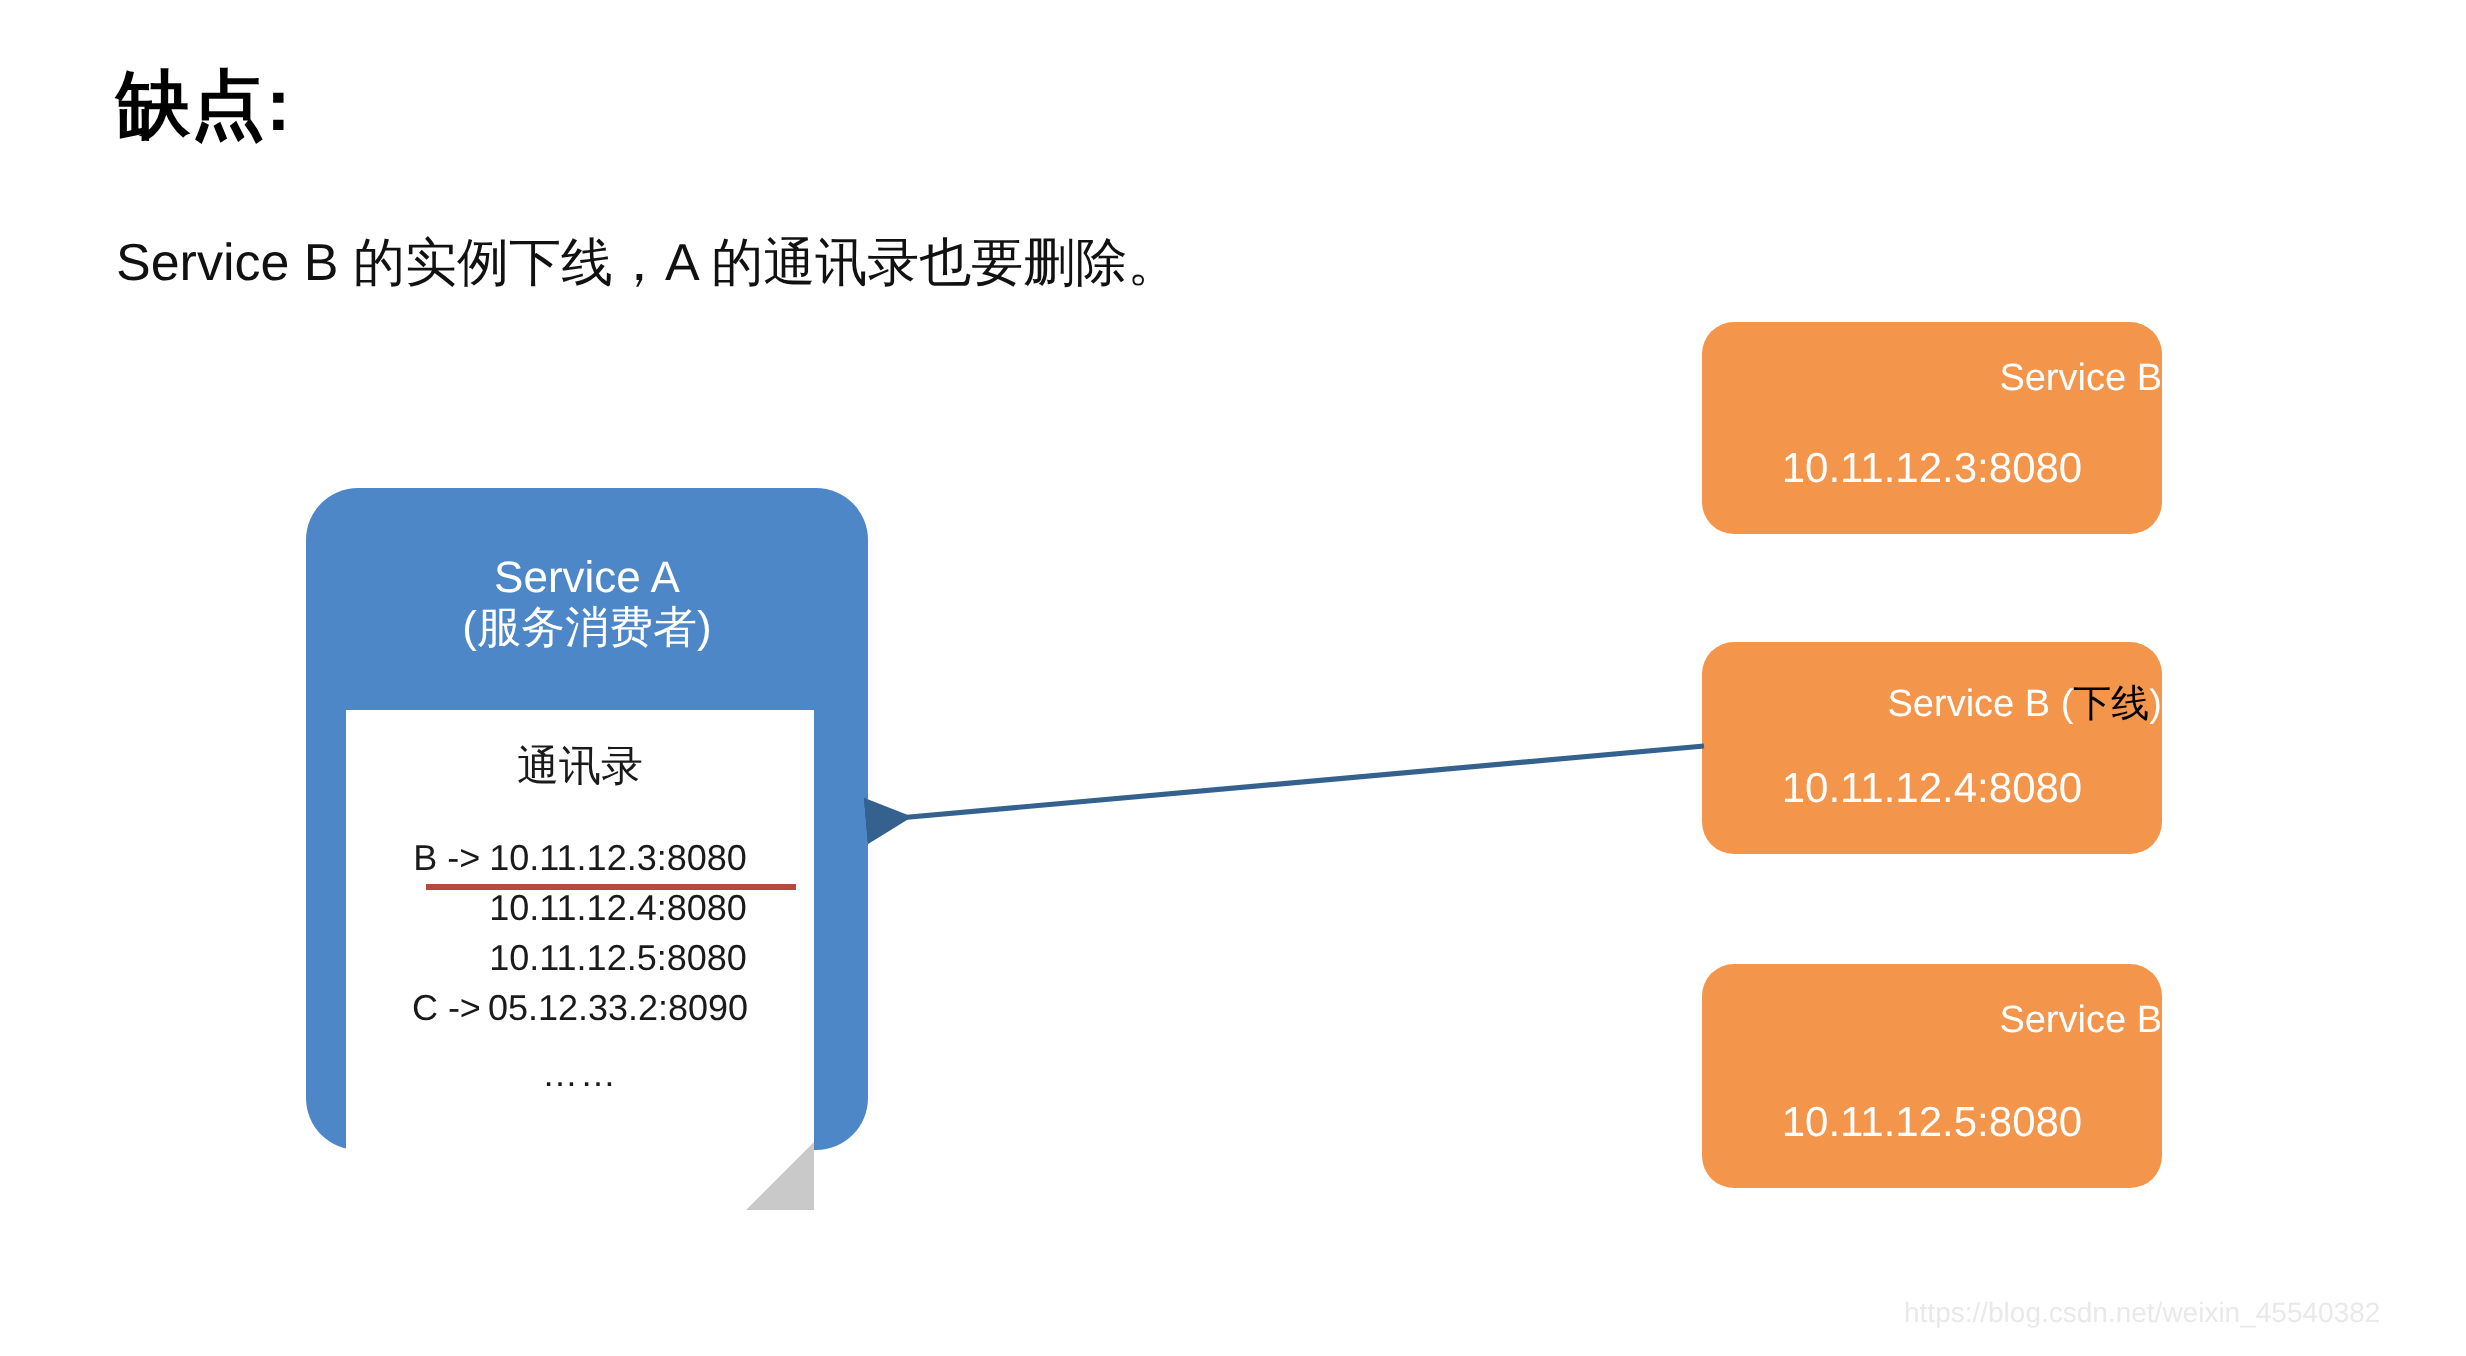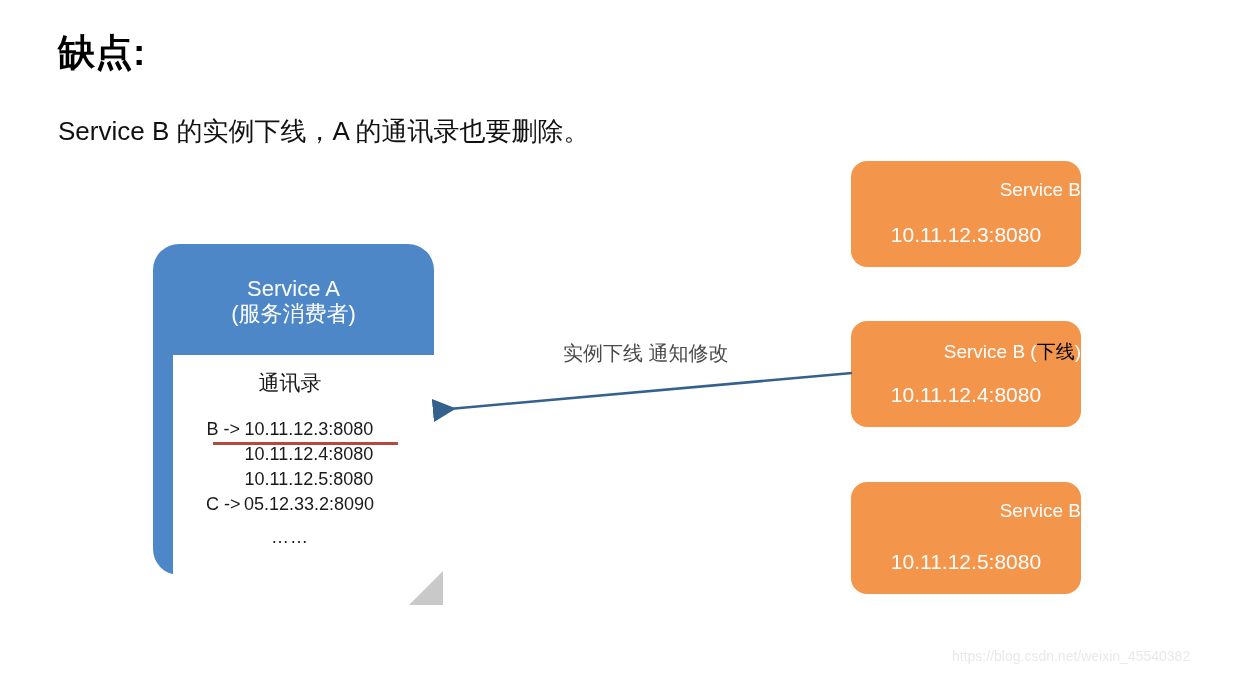--- a/index.html
+++ b/index.html
@@ -63,21 +63,20 @@
   }
 
   
   #note {
     position: absolute;
     left: 20px;
     top: 111px;
     width: 234px;
     height: 250px;
     background: #ffffff;
-    padding-left: 36px;
   }
   #note-fold {
     position: absolute;
     right: 0px;
     bottom: 0px;
     width: 0;
     height: 0;
     border-left: 34px solid transparent;
     border-bottom: 34px solid #c9c9c9;
   }
@@ -252,17 +251,16 @@
   </div>
 
   <svg id="arrow-svg" viewBox="0 0 445 75">
     <defs>
       <marker id="arrowhead" markerWidth="9" markerHeight="9" refX="7" refY="4.5" orient="auto">
         <path d="M 9 0 L 0 4.5 L 9 9 z" fill="#35618f"></path>
       </marker>
     </defs>
     <line x1="432" y1="18" x2="18" y2="55" stroke="#35618f" stroke-width="2.6" marker-end="url(#arrowhead)"></line>
   </svg>
-  <div id="arrow-label">实例下线 通知修改</div>
 
   <div id="watermark">https://blog.csdn.net/weixin_45540382</div>
 
 </div>
 
 </body></html>

